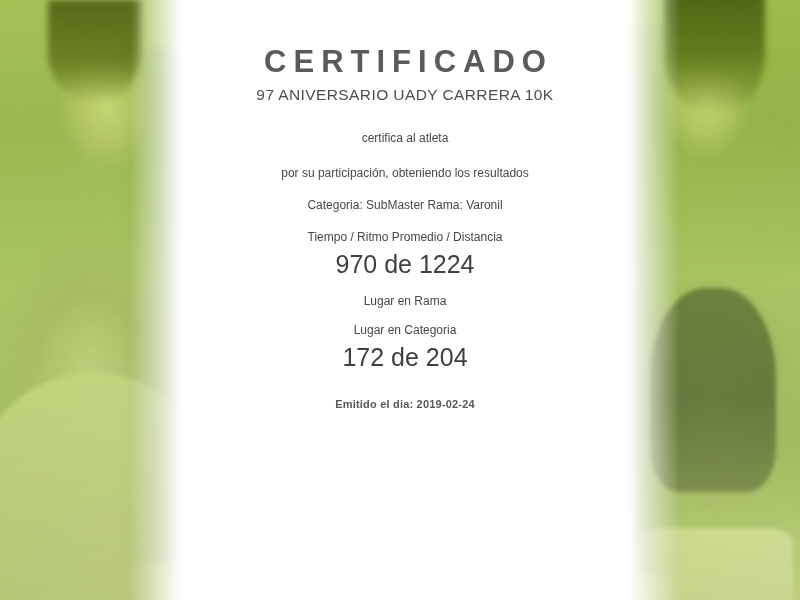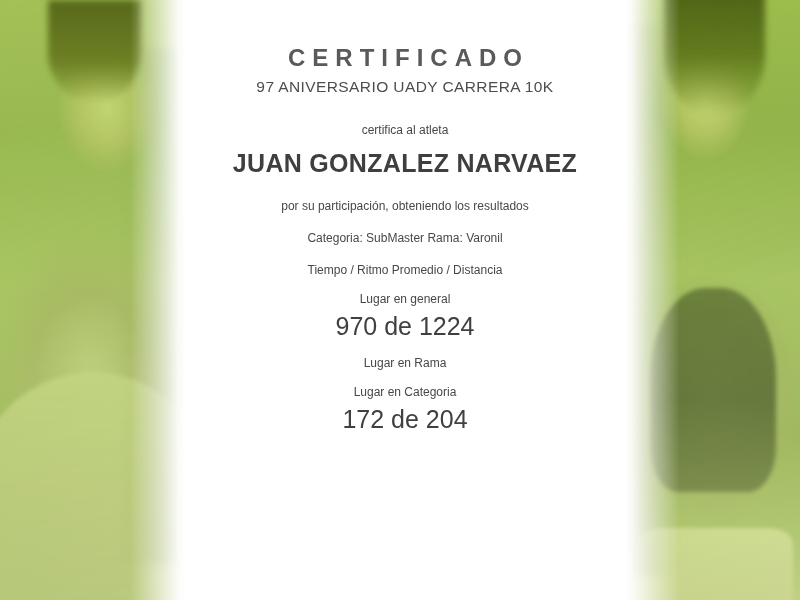--- a/index.html
+++ b/index.html
@@ -131,21 +131,21 @@
     left: 185px;
     right: 175px;
     top: 0;
     bottom: 0;
     text-align: center;
     color: #4b4b4b;
   }
 
   .title {
     margin-top: 44px;
-    font-size: 24px;
+    font-size: 31px;
     font-weight: bold;
     letter-spacing: 7px;
     color: #5a5a5a;
     padding-left: 7px;
   }
   .subtitle {
     margin-top: 6px;
     font-size: 15.5px;
     font-weight: normal;
     letter-spacing: 0.4px;
@@ -211,30 +211,29 @@
     <div class="tint"></div>
     <div class="fade-in"></div>
   </div>
 
   <div class="content">
 
     <div class="title">CERTIFICADO</div>
     <div class="subtitle">97 ANIVERSARIO UADY CARRERA 10K</div>
 
     <div class="line-md sp-1">certifica al atleta</div>
-    <div class="athlete sp-2">JUAN GONZALEZ NARVAEZ</div>
 
     <div class="line-md sp-3">por su participación, obteniendo los resultados</div>
     <div class="line-md sp-4">Categoria: SubMaster Rama: Varonil</div>
 
     <div class="line-md sp-4">Tiempo / Ritmo Promedio / Distancia</div>
 
-    <div class="line-md sp-6">Lugar en general</div>
     <div class="result-mid sp-7">970 de 1224</div>
 
     <div class="line-md sp-6">Lugar en Rama</div>
 
     <div class="line-md sp-6">Lugar en Categoria</div>
     <div class="result-mid sp-7">172 de 204</div>
 
+    <div class="issued">Emitido el dia: 2019-02-24</div>
 
   </div>
 </div>
 
 </body></html>

